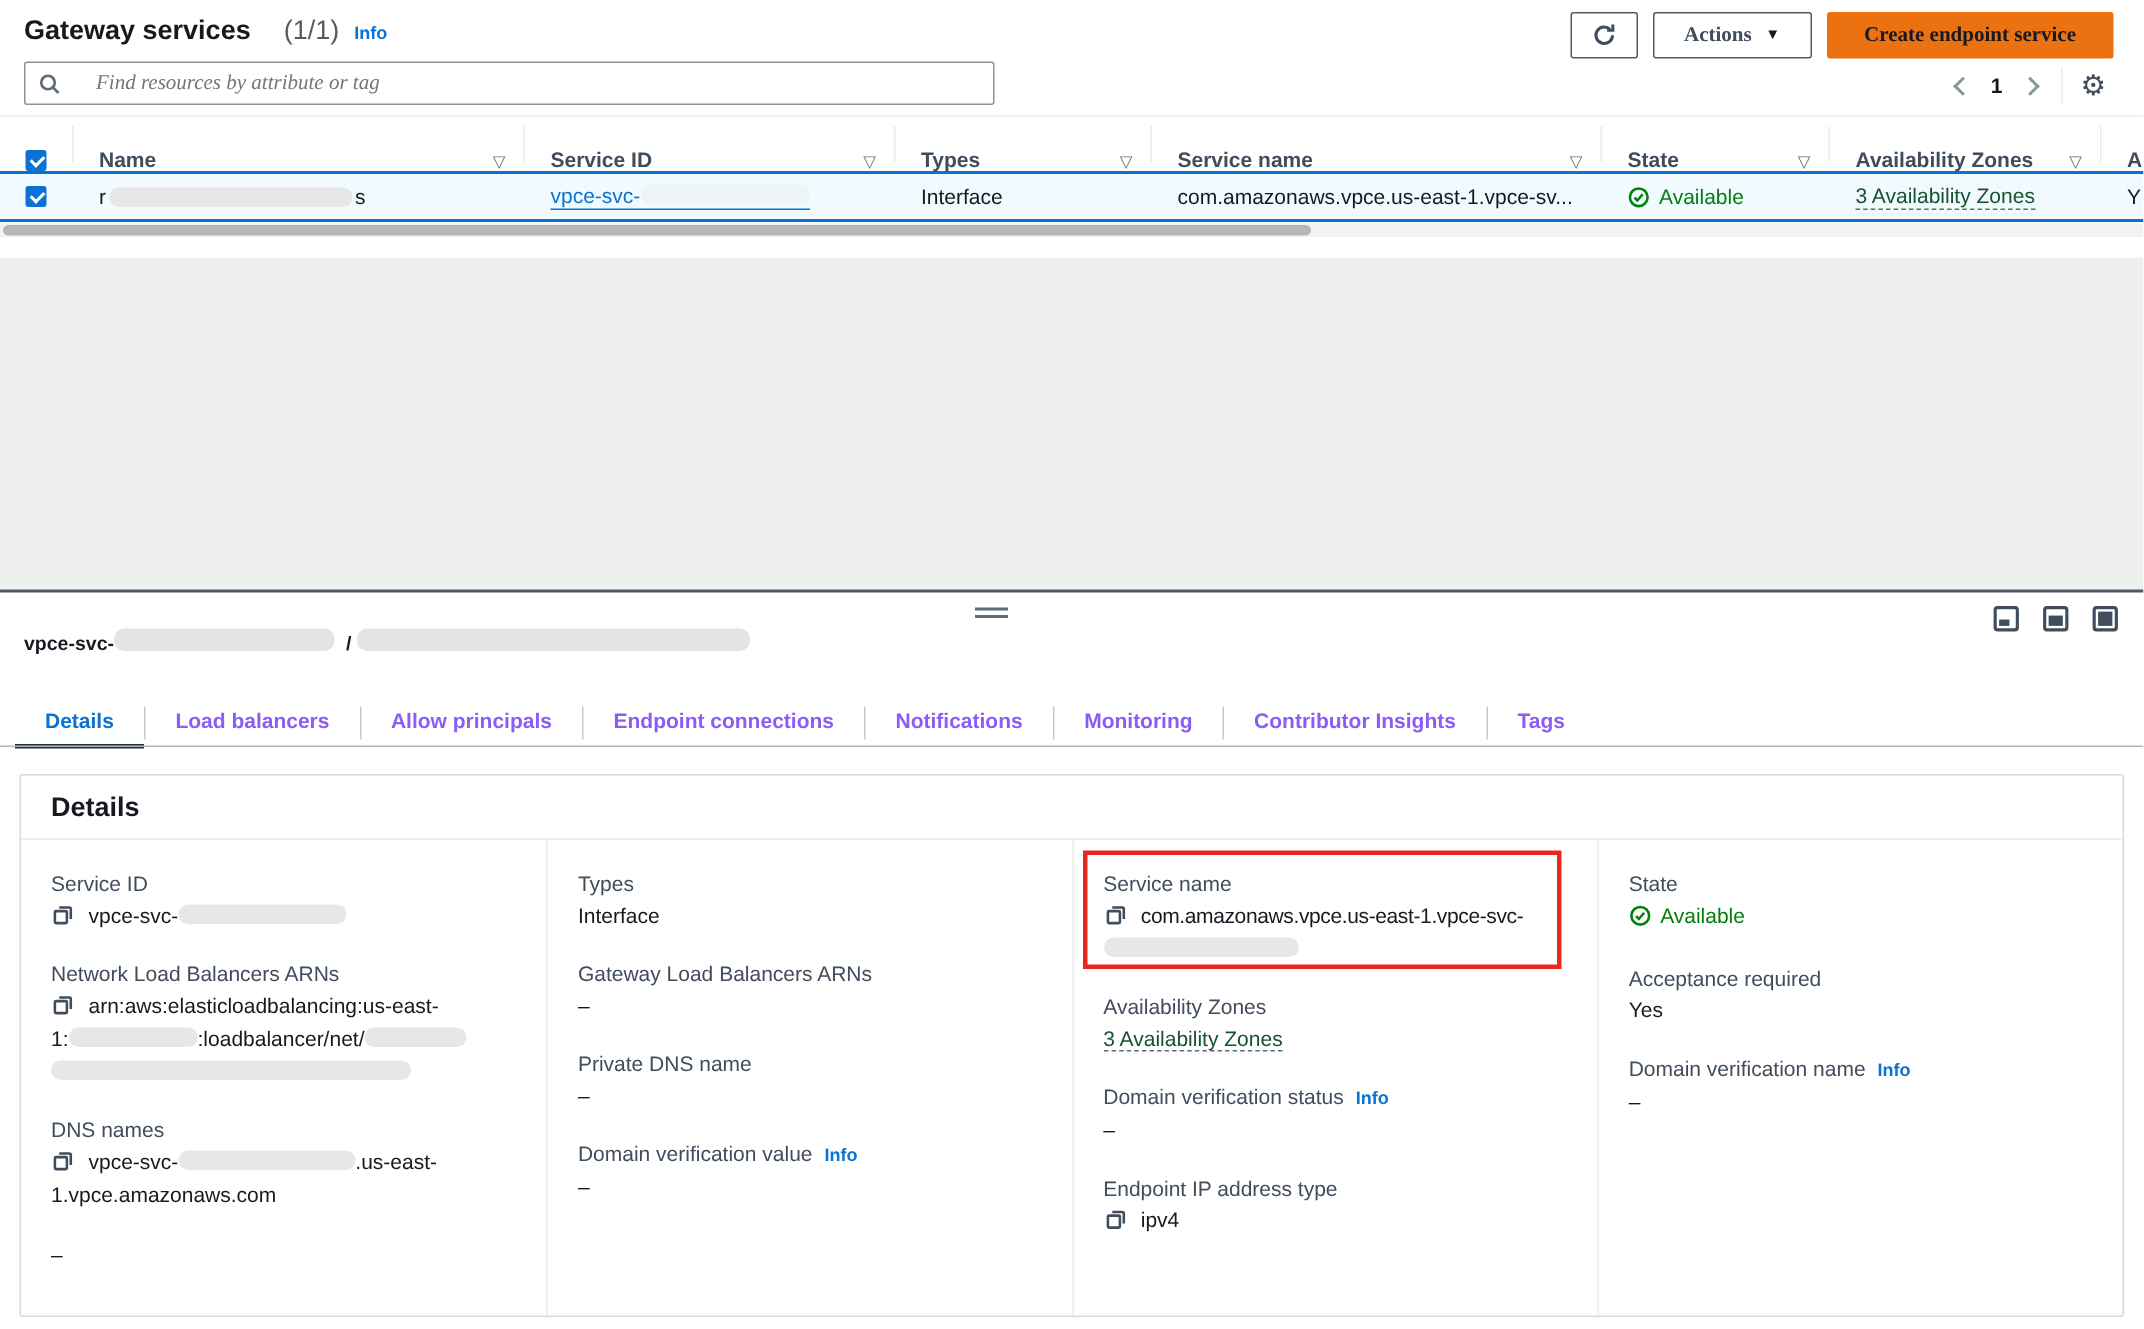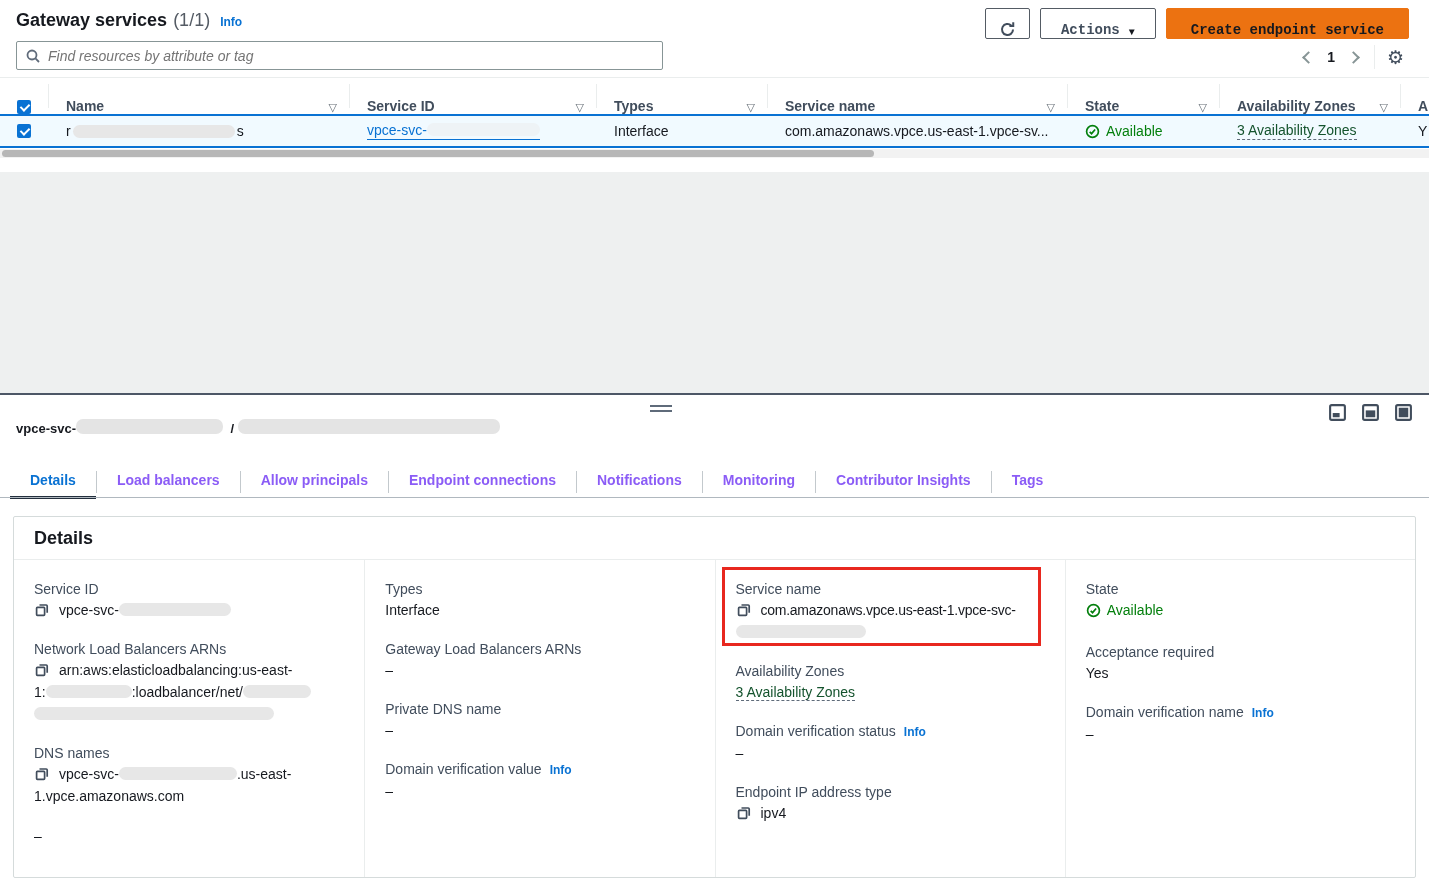--- a/index.html
+++ b/index.html
@@ -1,30 +1,30 @@
 <!DOCTYPE html>
 <html><head>
 <meta charset="utf-8">
 <style>
 * {box-sizing:border-box;margin:0;padding:0}
 body {width:1429px;height:886px;position:relative;font-family:"Liberation Sans",sans-serif;font-size:14px;color:#16191f;background:#fff;overflow:hidden}
 
 #top {position:absolute;left:0;top:0;width:1429px;height:172px;background:#fff}
 .title-row {position:absolute;left:16px;top:10px;display:flex;align-items:baseline}
 .h1 {font-size:18px;font-weight:700;color:#16191f}
-.count {font-size:18px;font-weight:400;color:#545b64;margin-left:6px}
+.count {font-size:18px;font-weight:400;color:#545b64;margin-left:22px}
 .info-link {font-size:12px;font-weight:700;color:#0972d3;margin-left:10px}
 .hdr-buttons {position:absolute;right:20px;top:8px;display:flex;gap:10px}
-.btn {height:31px;border:1px solid #545b64;border-radius:2px;background:#fff;font-weight:700;color:#414d5c;font-size:14px;display:flex;align-items:flex-end;padding:0 20px;font-family:Liberation Mono, monospace}
+.btn {height:31px;border:1px solid #545b64;border-radius:2px;background:#fff;font-weight:700;color:#414d5c;font-size:14px;display:flex;align-items:center;padding:0 20px;font-family:Liberation Serif, serif}
 .btn.iconbtn {padding:0 13px}
 .btn.primary {background:#ec7211;border-color:#ec7211;color:#16191f;padding:0 24px}
 .caret {font-size:10px;margin-left:9px;color:#16191f}
 
 .search {position:absolute;left:16px;top:41px;width:647px;height:29px;border:1px solid #879596;border-radius:2px;background:#fff;display:flex;align-items:center;padding:0 8px}
-.search input {border:none;outline:none;font-style:italic;font-size:14px;color:#687078;font-family:Liberation Sans, sans-serif;flex:1;background:transparent;margin-left:7px}
+.search input {border:none;outline:none;font-style:italic;font-size:14px;color:#687078;font-family:Liberation Serif, serif;flex:1;background:transparent;margin-left:23px}
 .pager {position:absolute;right:25px;top:44px;height:26px;display:flex;align-items:center}
 .chev {width:9px;height:9px;border-top:2px solid #879596;border-left:2px solid #879596;display:inline-block}
 .chev.l {transform:rotate(-45deg)}
 .chev.r {transform:rotate(135deg)}
 .pagenum {font-weight:700;margin:0 14px;color:#16191f}
 .pdiv {width:1px;height:24px;background:#eaeded;margin:0 12px 0 16px}
 .gear {font-family:"DejaVu Sans",sans-serif;font-size:19px;color:#414d5c;line-height:1}
 
 .table {position:absolute;left:0;top:77px;width:1429px;border-top:1px solid #eaeded}
 .trow {display:flex}

